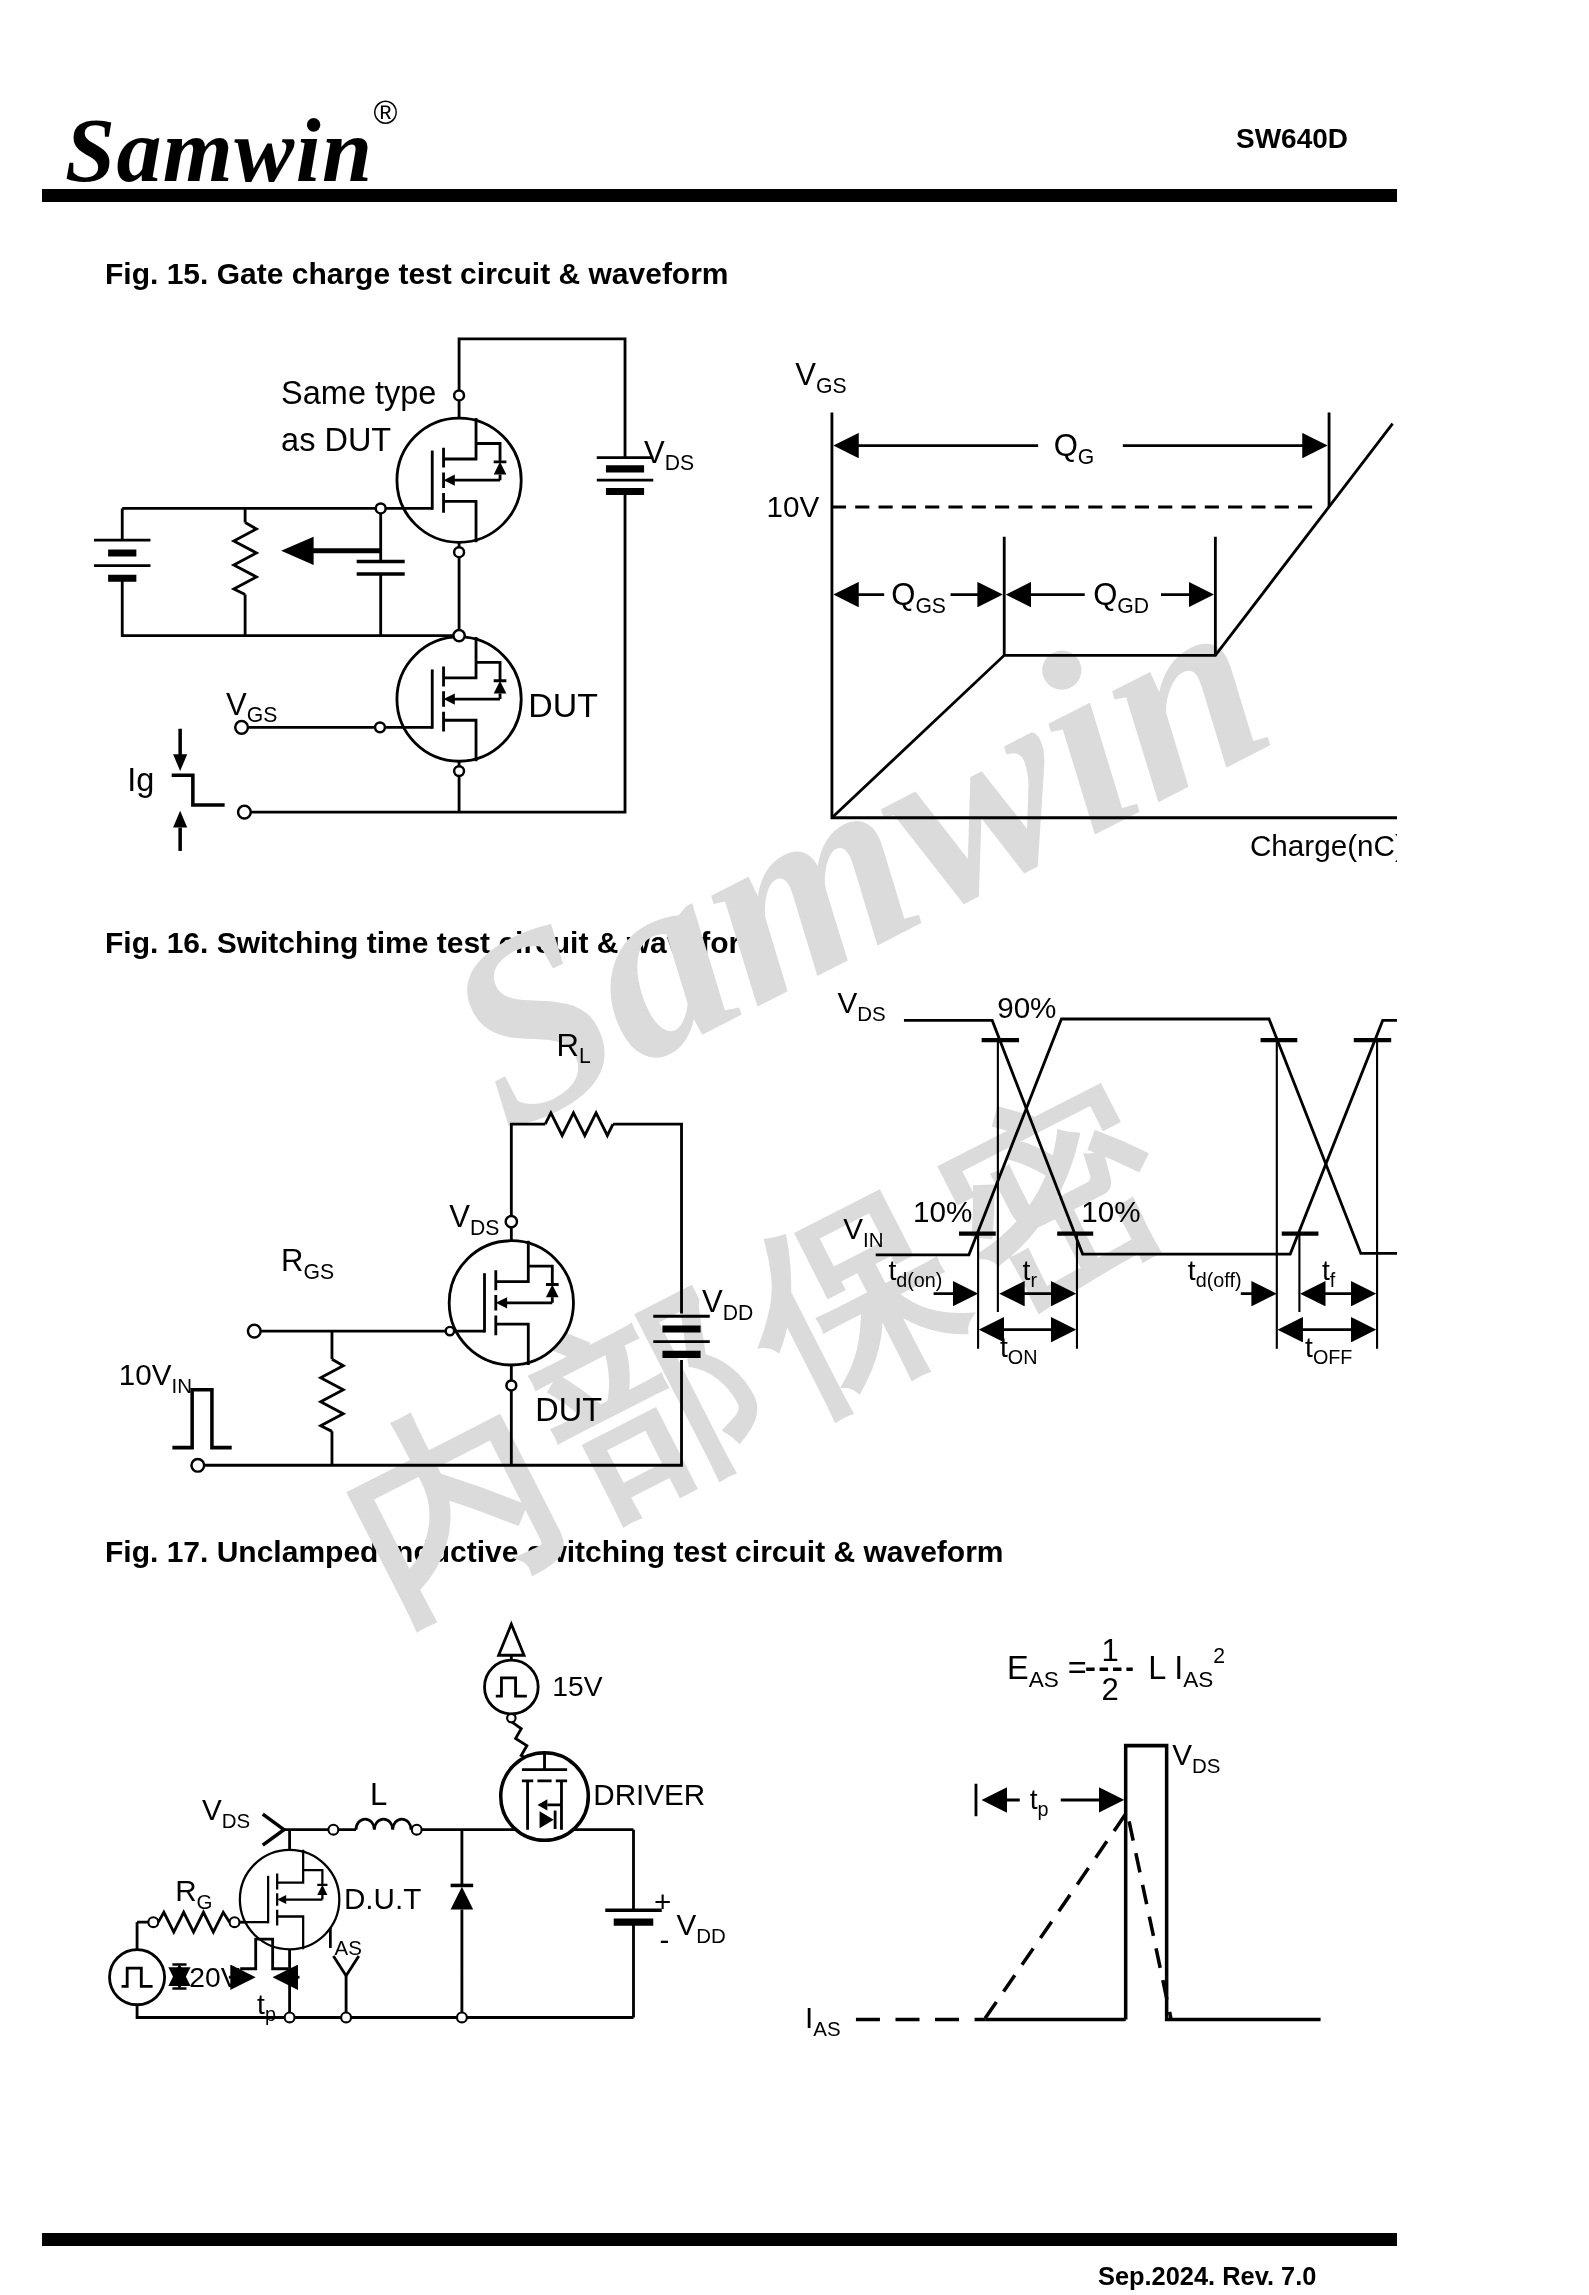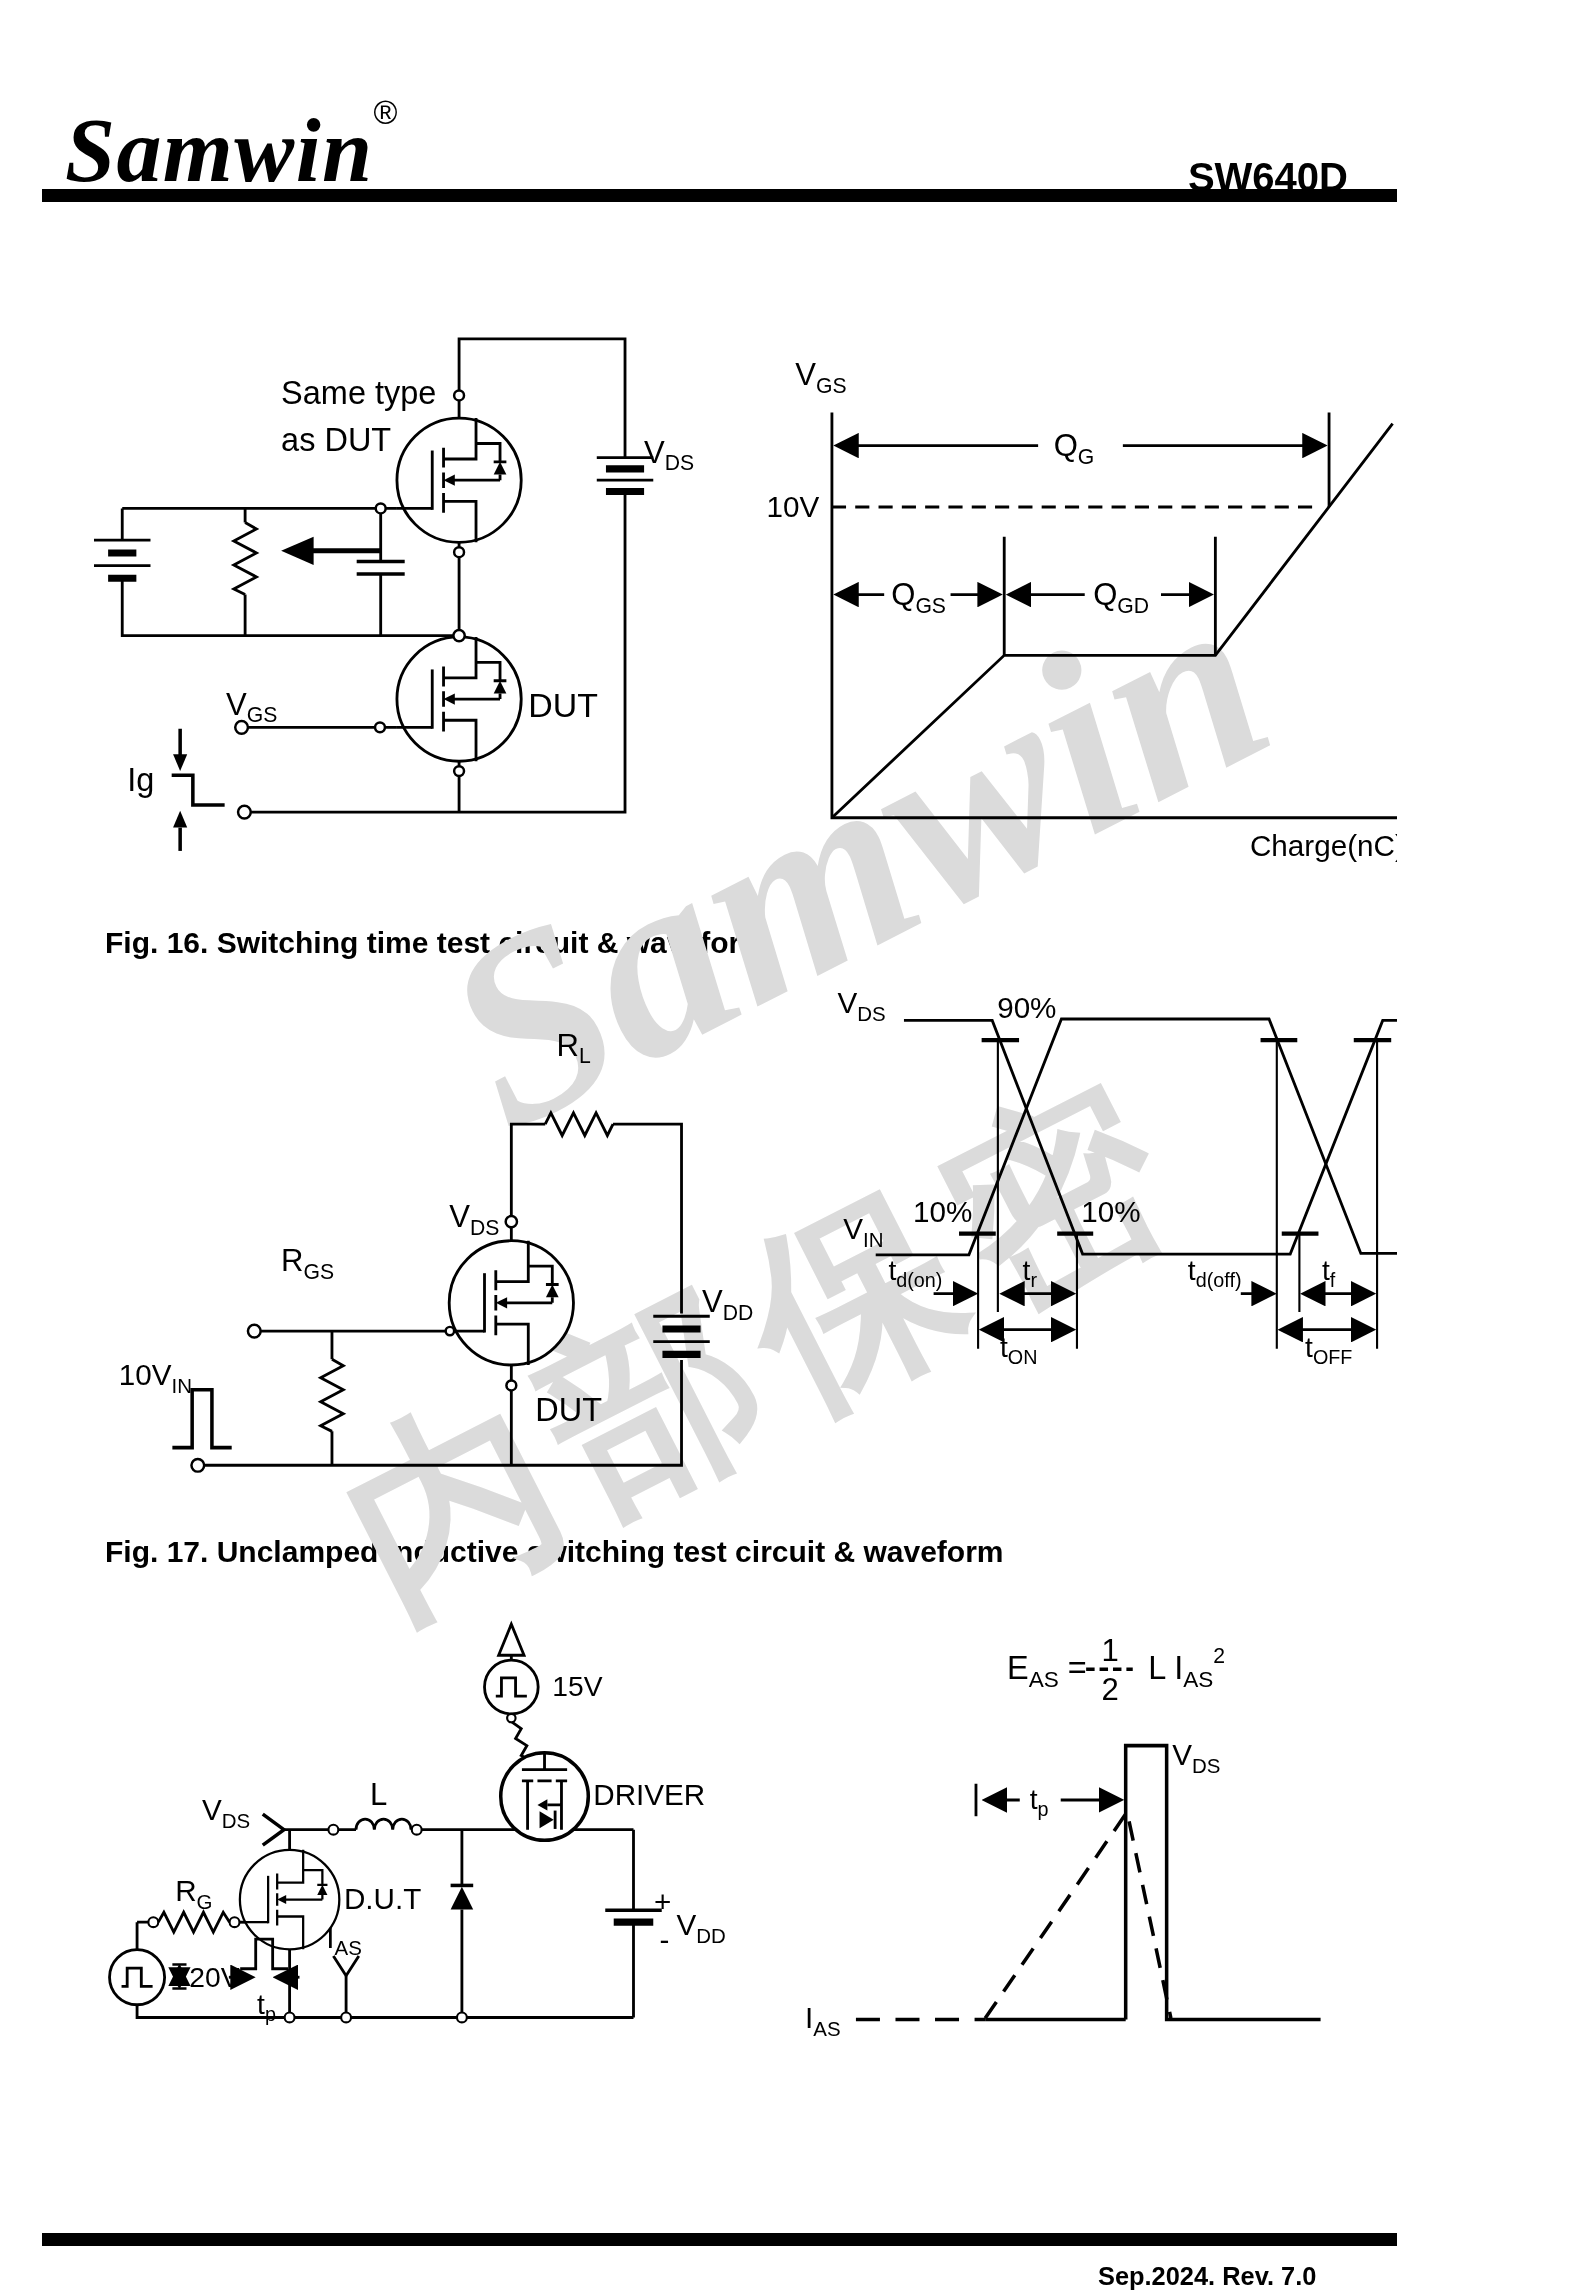--- a/index.html
+++ b/index.html
@@ -3,21 +3,21 @@
 <meta charset="utf-8">
 <style>
   html,body{margin:0;padding:0;background:#fff;}
   #page{position:relative;width:1397px;height:2295px;background:#fff;overflow:hidden;
         font-family:"Liberation Sans",sans-serif;color:#000;}
   .abs{position:absolute;line-height:1;}
   #logo{left:65px;top:97px;font-family:"Liberation Serif",serif;font-style:italic;
         font-weight:bold;font-size:90px;letter-spacing:1.4px;}
   #logo sup{font-size:32.5px;font-style:normal;vertical-align:57px;font-weight:normal;
         font-family:"Liberation Sans",sans-serif;}
-  #partno{right:49px;top:125px;font-size:40px;font-weight:bold;margin-top:32px;}
+  #partno{right:49px;top:125px;font-size:28px;font-weight:bold;}
   #rule{left:42px;top:189px;width:1504px;height:12.7px;background:#000;}
   .figtitle{left:105px;font-size:30px;font-weight:bold;}
   #t15{top:259px;} #t16{top:928px;} #t17{top:1537px;}
   #wm1{left:184px;top:727px;width:1342px;text-align:center;
        font-family:"Liberation Serif",serif;font-weight:bold;font-style:italic;
        font-size:261px;color:#dbdbdb;transform:rotate(-27deg);z-index:1;}
   #wm2{left:233px;top:1243px;width:1059px;text-align:center;font-weight:bold;
        font-size:205px;color:#dbdbdb;transform:rotate(-27deg);z-index:1;letter-spacing:21px;}
   #gfx{left:0;top:0;z-index:2;}
   #footbar{left:42px;top:2233px;width:1504px;height:12.7px;background:#000;z-index:2;}
@@ -27,20 +27,21 @@
 </style>
 </head>
 <body>
 
 <div id="page">
 
   <div id="logo" class="abs"><span>Samwin</span><sup>®</sup></div>
   <div id="partno" class="abs">SW640D</div>
   <div id="rule" class="abs"></div>
 
+  <div id="t15" class="abs figtitle">Fig. 15. Gate charge test circuit &amp; waveform</div>
   <div id="t16" class="abs figtitle">Fig. 16. Switching time test circuit &amp; waveform</div>
   <div id="t17" class="abs figtitle">Fig. 17. Unclamped Inductive switching test circuit &amp; waveform</div>
 
   <div id="wm1" class="abs">Samwin</div>
   <div id="wm2" class="abs">内部保密</div>
 
   <svg id="gfx" class="abs" width="1589" height="2295" viewBox="0 0 2250 3250">
     <defs>
       <marker id="ah" viewBox="0 0 12 12" refX="10" refY="6" markerWidth="9" markerHeight="9" orient="auto-start-reverse">
           <path d="M0,0 L12,6 L0,12 Z" fill="#000"></path>

